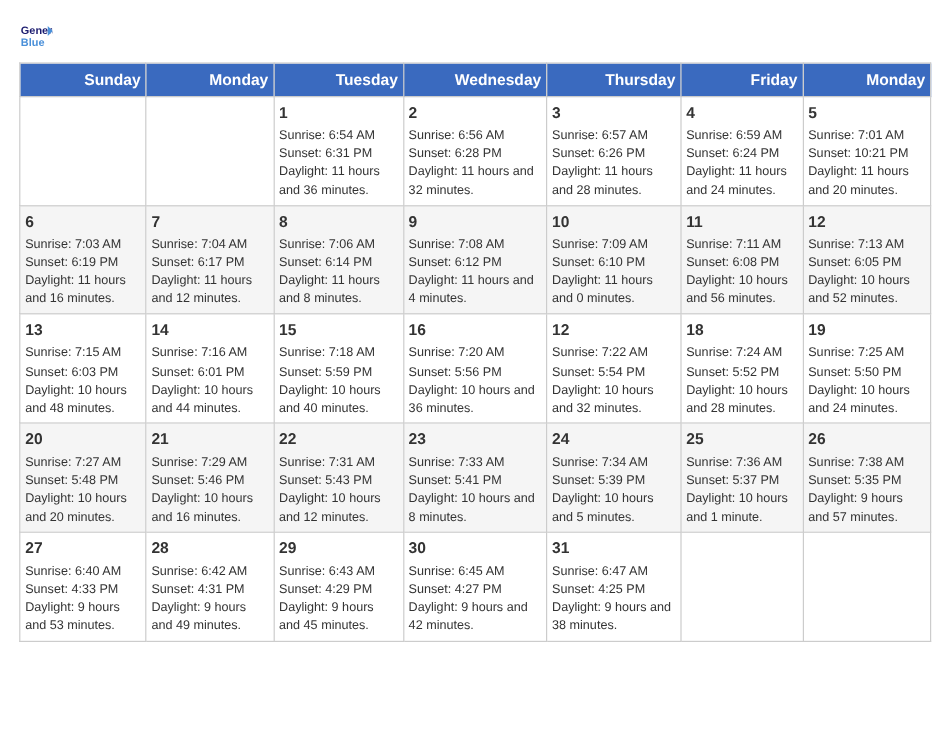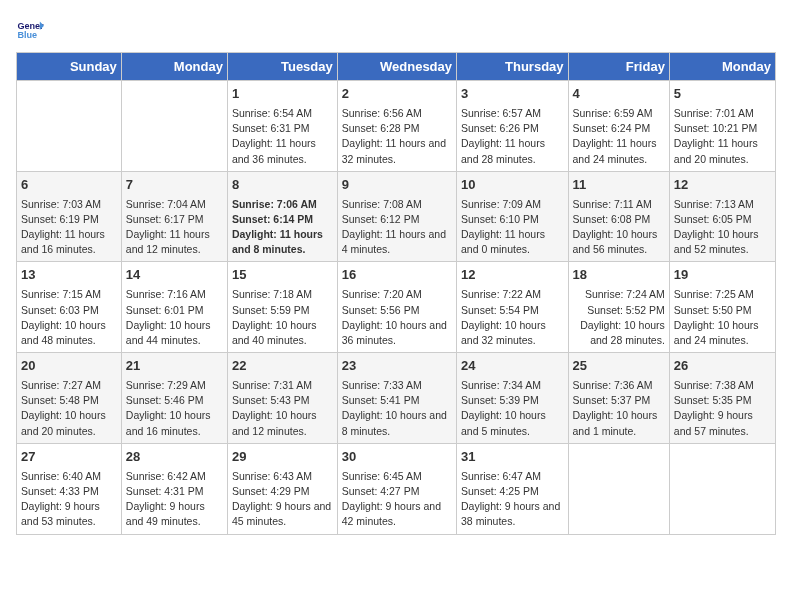--- a/index.html
+++ b/index.html
@@ -163,21 +163,21 @@
 Daylight: 11 hours and 16 minutes.</div>
         </td>
         <td>
           <span class="day-num">7</span>
           <div class="day-info" style="white-space: pre-line;">Sunrise: 7:04 AM
 Sunset: 6:17 PM
 Daylight: 11 hours and 12 minutes.</div>
         </td>
         <td>
           <span class="day-num">8</span>
-          <div class="day-info" style="white-space: pre-line; font-weight: bold;">Sunrise: 7:06 AM
+          <div class="day-info" style="white-space: pre-line;">Sunrise: 7:06 AM
 Sunset: 6:14 PM
 Daylight: 11 hours and 8 minutes.</div>
         </td>
         <td>
           <span class="day-num">9</span>
           <div class="day-info" style="white-space: pre-line;">Sunrise: 7:08 AM
 Sunset: 6:12 PM
 Daylight: 11 hours and 4 minutes.</div>
         </td>
         <td>
@@ -225,21 +225,21 @@
 Daylight: 10 hours and 36 minutes.</div>
         </td>
         <td>
           <span class="day-num">12</span>
           <div class="day-info" style="white-space: pre-line;">Sunrise: 7:22 AM
 Sunset: 5:54 PM
 Daylight: 10 hours and 32 minutes.</div>
         </td>
         <td>
           <span class="day-num">18</span>
-          <div class="day-info" style="white-space: pre-line; text-align: right;">Sunrise: 7:24 AM
+          <div class="day-info" style="white-space: pre-line;">Sunrise: 7:24 AM
 Sunset: 5:52 PM
 Daylight: 10 hours and 28 minutes.</div>
         </td>
         <td>
           <span class="day-num">19</span>
           <div class="day-info" style="white-space: pre-line;">Sunrise: 7:25 AM
 Sunset: 5:50 PM
 Daylight: 10 hours and 24 minutes.</div>
         </td>
       </tr>

